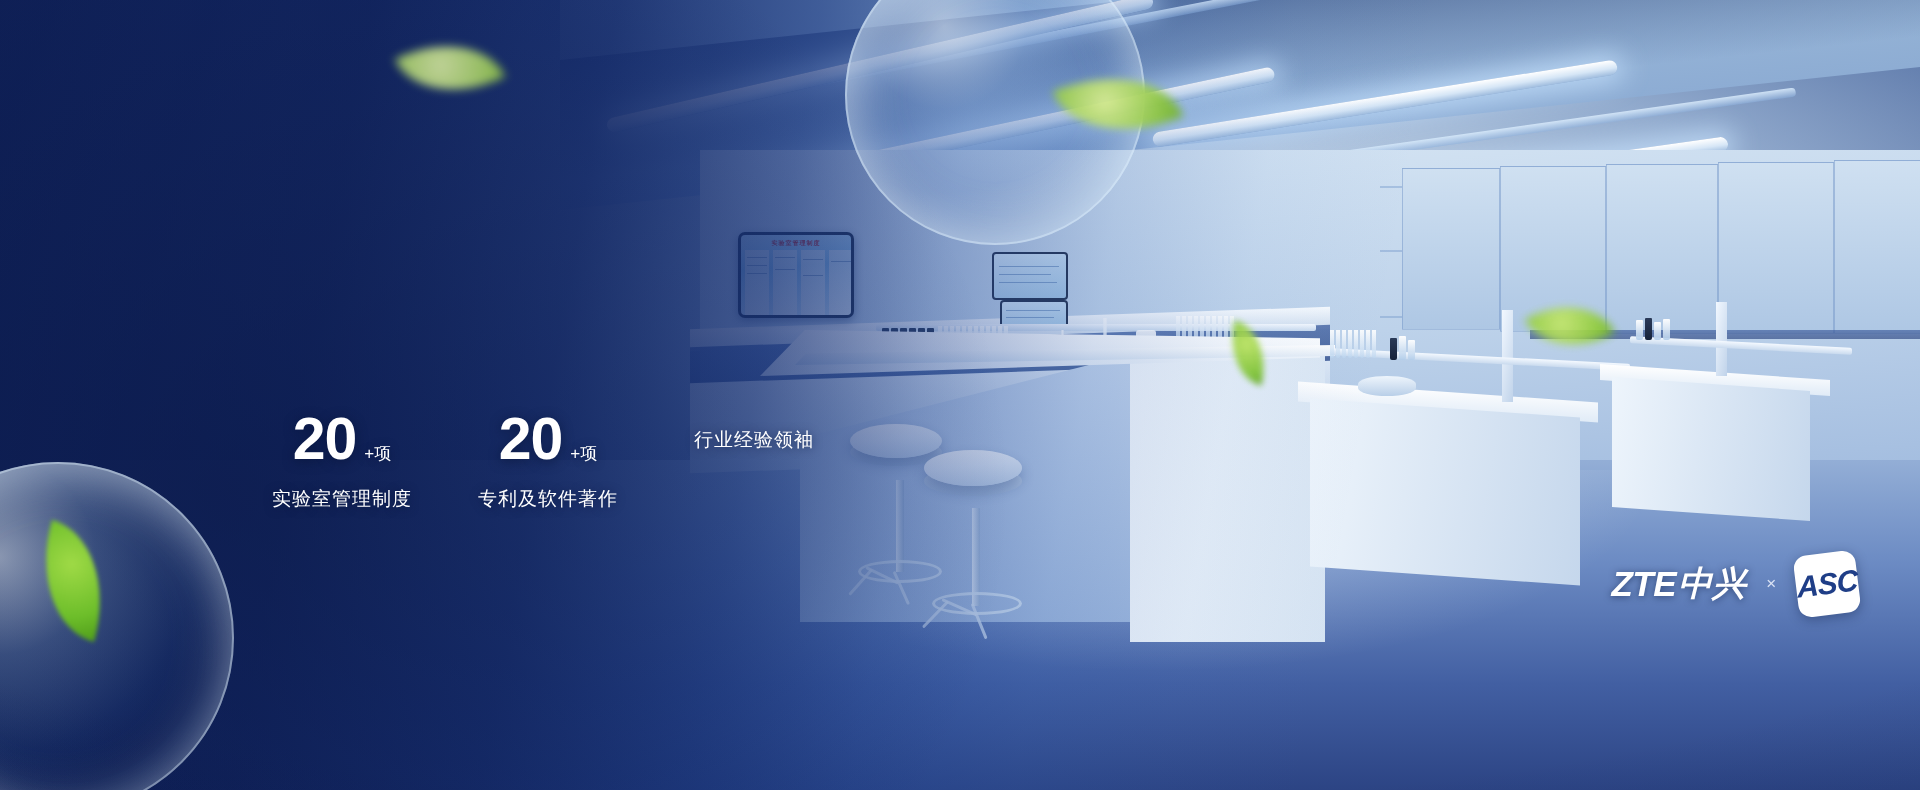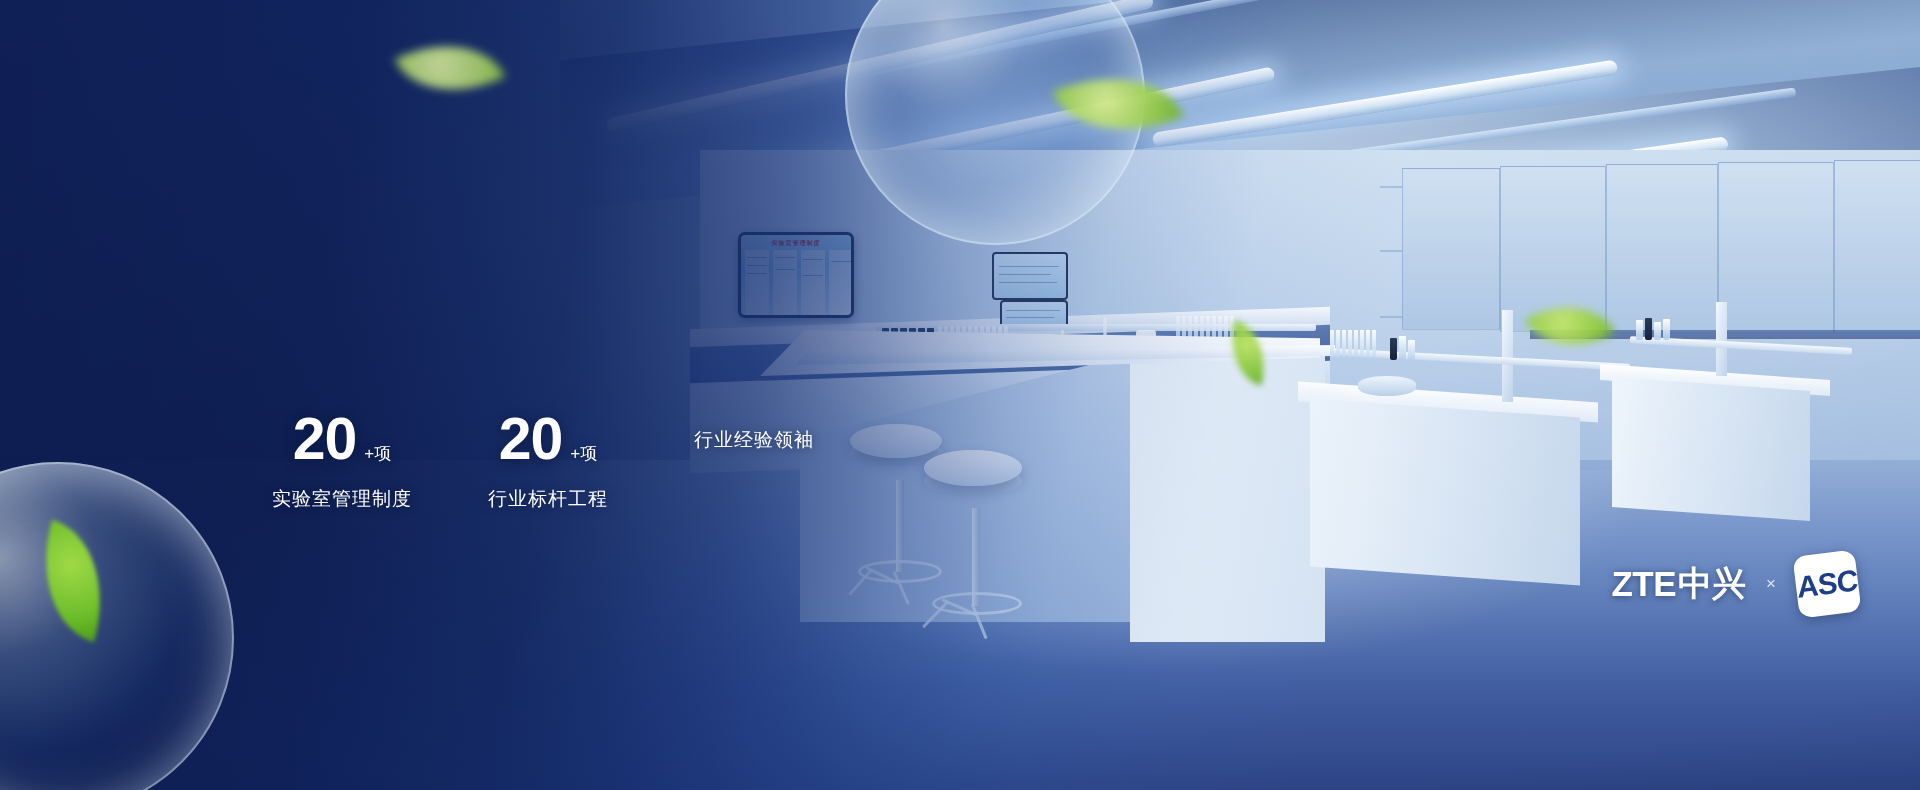--- a/index.html
+++ b/index.html
@@ -152,21 +152,21 @@
   .stat-top{display:flex;align-items:baseline;justify-content:center;padding-right:14px;}
   .stat-num{font-size:59px;font-weight:700;color:#fff;line-height:1;letter-spacing:-1px;
      text-shadow:0 2px 12px rgba(6,18,52,.62);}
   .stat-unit{font-size:17px;color:#fff;margin-left:8px;font-weight:400;
      text-shadow:0 1px 8px rgba(6,18,52,.62);}
   .stat-label{margin-top:17px;text-align:center;padding-right:14px;
      font-size:19px;color:#fff;letter-spacing:1px;white-space:nowrap;
      text-shadow:0 1px 10px rgba(6,18,52,.62);}
 
   
-  .logos{position:absolute;right:62px;bottom:175px;display:flex;align-items:center;gap:20px;}
+  .logos{position:absolute;right:62px;bottom:175px;display:flex;align-items:center;gap:20px;font-style:italic;}
   .zte{display:flex;align-items:center;color:#fff;
        text-shadow:0 1px 7px rgba(8,22,60,.55);}
   .zte-en{font-size:35px;font-weight:700;letter-spacing:-.5px;font-family:"Liberation Sans",sans-serif;}
   .zte-cn{font-size:34px;font-weight:700;margin-left:2px;letter-spacing:0;}
   .times{color:#e8eefb;font-size:17px;opacity:.9;}
   .asc{width:62px;height:62px;border-radius:13px;background:#ffffff;
       transform:rotate(-7deg);display:flex;align-items:center;justify-content:center;
       box-shadow:0 3px 12px rgba(8,22,60,.35);}
   .asc span{font-size:30px;font-weight:800;color:#1f3e87;letter-spacing:-1px;
       font-family:"Liberation Sans",sans-serif;transform:skewX(-4deg);}
@@ -390,21 +390,21 @@
           <span class="stat-unit">+项</span>
         </div>
         <div class="stat-label">实验室管理制度</div>
       </div>
 
       <div class="stat">
         <div class="stat-top">
           <span class="stat-num">20</span>
           <span class="stat-unit">+项</span>
         </div>
-        <div class="stat-label">行业标杆工程</div>
+        <div class="stat-label">专利及软件著作</div>
       </div>
 
       <div class="stat">
         <div class="stat-label">行业经验领袖</div>
       </div>
 
     </div>
 
     <div class="logos">
       <div class="zte">

